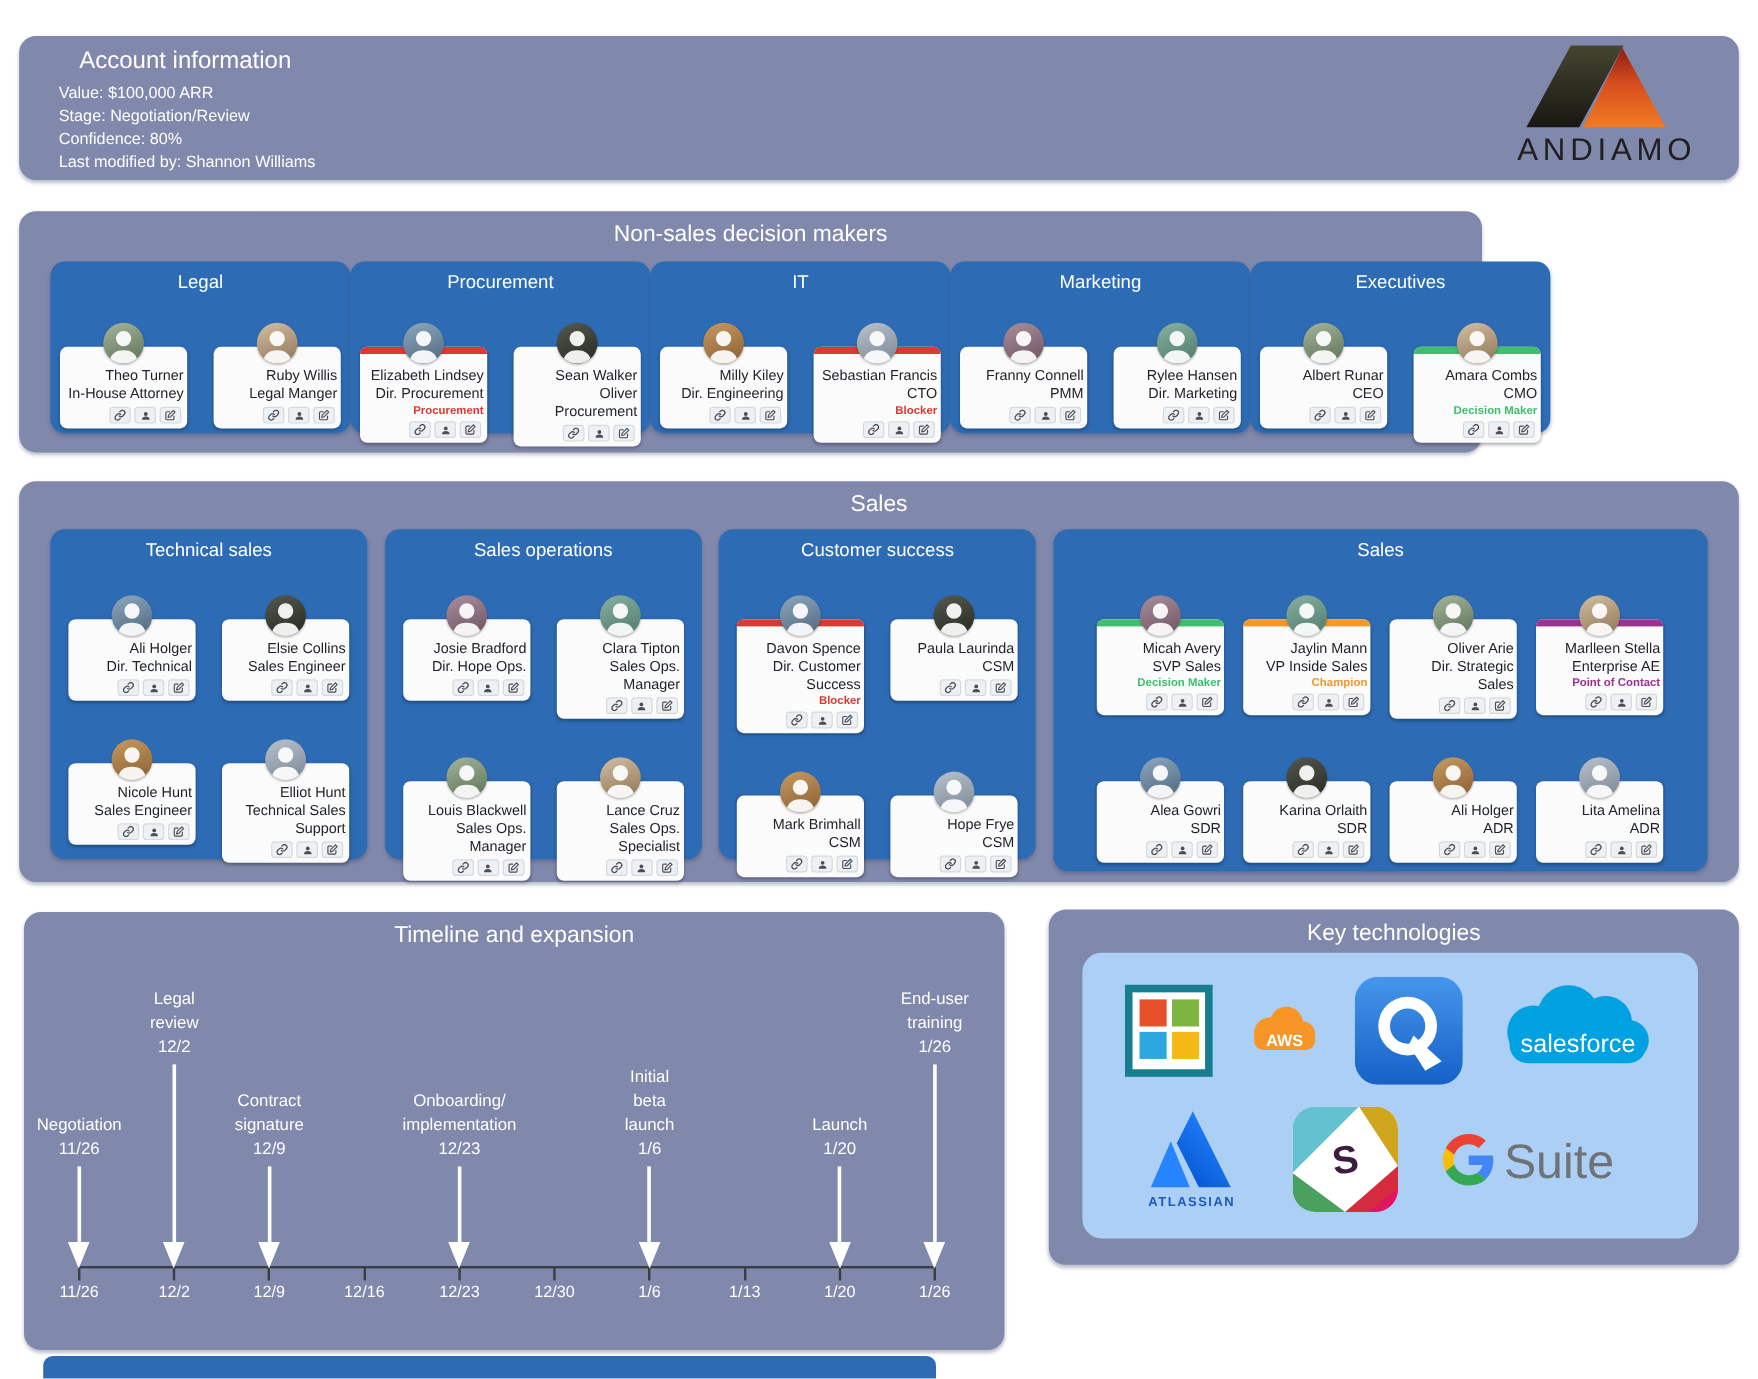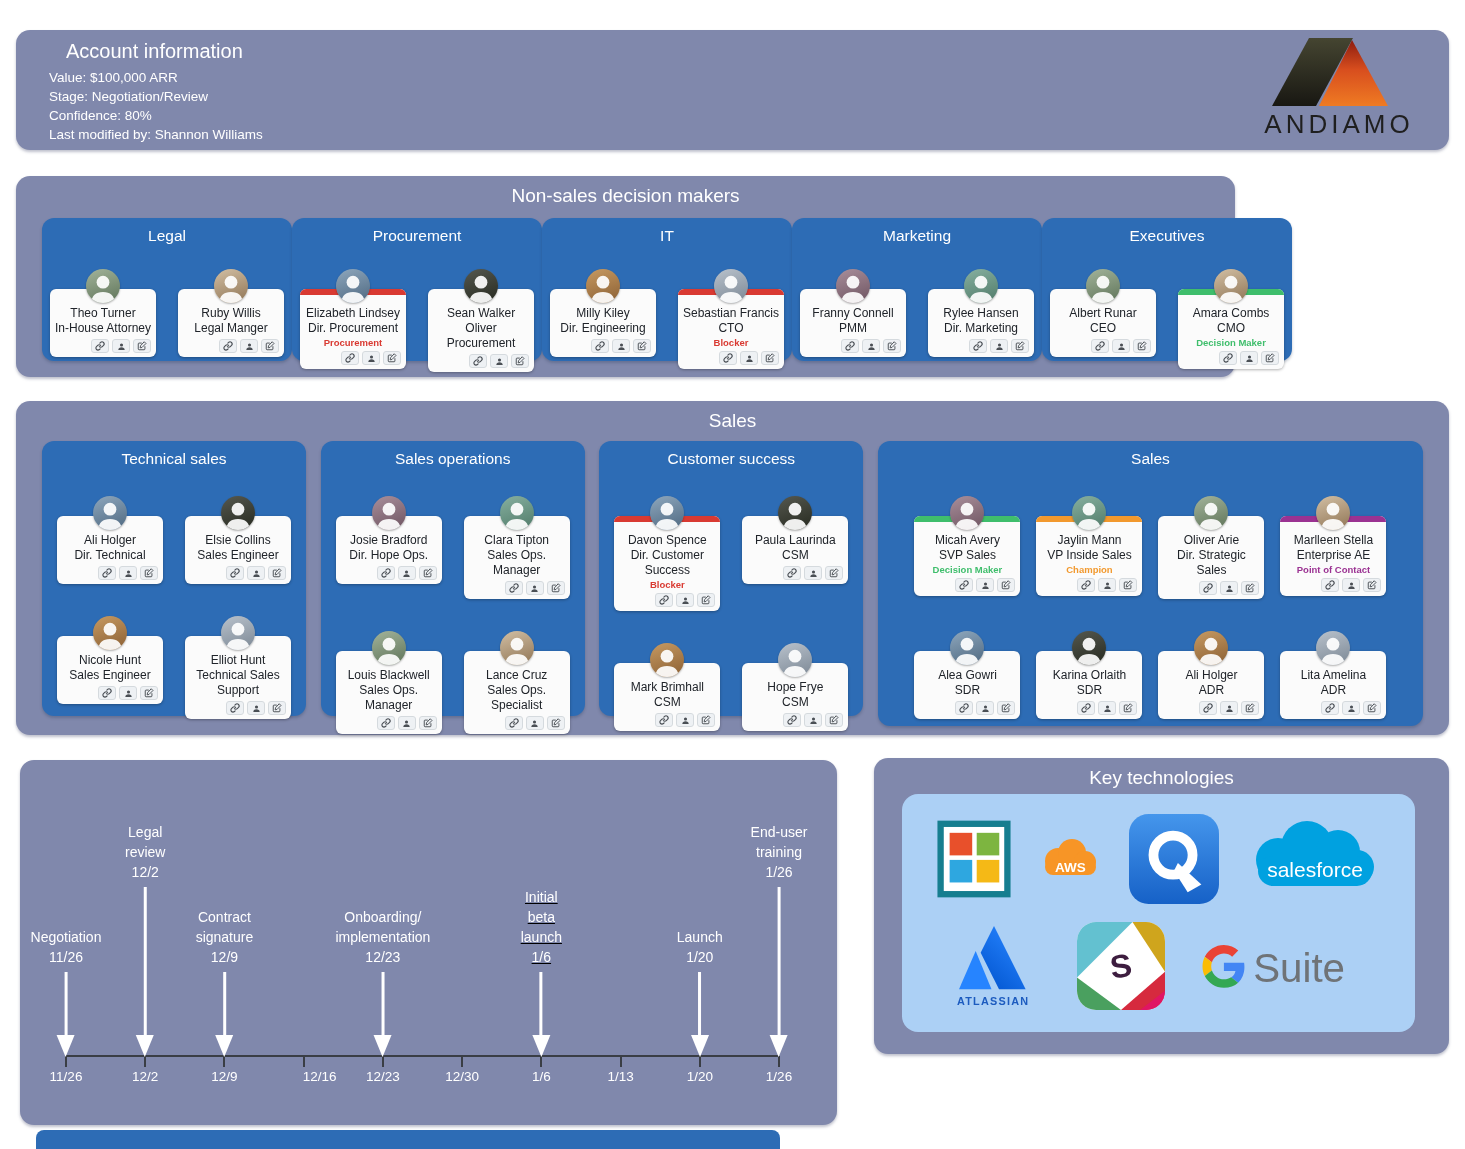--- a/index.html
+++ b/index.html
@@ -32,21 +32,21 @@
   .cols-2{grid-template-columns:repeat(2,106px);}
   .cols-4{grid-template-columns:repeat(4,106px);column-gap:16px;}
   .g-s .cards,.g-sw .cards{margin-top:28px;row-gap:32px;}
 
   
   .pcard{position:relative;display:flex;flex-direction:column;align-items:center;width:106px;}
   .avatar{width:34px;height:34px;border-radius:50%;margin-bottom:-14px;z-index:2;overflow:hidden;
           box-shadow:0 1px 2px rgba(0,0,0,.3);}
   .avatar svg{display:block;width:34px;height:34px;}
   .cardbox{position:relative;width:100%;box-sizing:border-box;background:#fbfbfb;border-radius:6px;
-           box-shadow:0 1px 3px rgba(0,0,0,.3);min-height:58px;padding:17px 3px 4px;text-align:center;overflow:hidden;}
+           box-shadow:0 1px 3px rgba(0,0,0,.3);min-height:58px;padding:17px 3px 4px;text-align:right;overflow:hidden;}
   .cbar{position:absolute;top:0;left:0;right:0;height:6px;background:var(--accent,#d93a32);}
   .pname,.ptitle{font-size:12px;line-height:15px;color:#20242a;}
   .ptag{font-size:9.5px;font-weight:700;color:var(--accent,#d93a32);margin-top:1px;}
   .actions{display:flex;gap:3px;justify-content:flex-end;margin-top:3px;padding-right:2px;}
   .abtn{width:18px;height:14px;background:#eef1f4;border:1px solid #d5dade;border-radius:3px;
         display:flex;align-items:center;justify-content:center;padding:0;cursor:pointer;}
   .abtn svg{display:block;}
 
   
   .p-timeline{left:20px;top:760px;width:817px;height:365px;}
@@ -1306,30 +1306,31 @@
                   </button>
                 </div>
               </div>
             </div>
           </div>
         </div>
       </div>
   </section>
 
   <section class="panel p-timeline">
+    <h2>Timeline and expansion</h2>
     <div class="tl-area" id="tl-area">
         <div class="tl-axis"></div>
         <div class="tl-tick" style="left: 0%;"></div>
         <div class="tl-lab" style="left: 0%;">11/26</div>
         <div class="tl-tick" style="left: 11.1111%;"></div>
         <div class="tl-lab" style="left: 11.1111%;">12/2</div>
         <div class="tl-tick" style="left: 22.2222%;"></div>
         <div class="tl-lab" style="left: 22.2222%;">12/9</div>
         <div class="tl-tick" style="left: 33.3333%;"></div>
-        <div class="tl-lab" style="left: 33.3333%; margin-left: 16px;">12/16</div>
+        <div class="tl-lab" style="left: 33.3333%;">12/16</div>
         <div class="tl-tick" style="left: 44.4444%;"></div>
         <div class="tl-lab" style="left: 44.4444%;">12/23</div>
         <div class="tl-tick" style="left: 55.5556%;"></div>
         <div class="tl-lab" style="left: 55.5556%;">12/30</div>
         <div class="tl-tick" style="left: 66.6667%;"></div>
         <div class="tl-lab" style="left: 66.6667%;">1/6</div>
         <div class="tl-tick" style="left: 77.7778%;"></div>
         <div class="tl-lab" style="left: 77.7778%;">1/13</div>
         <div class="tl-tick" style="left: 88.8889%;"></div>
         <div class="tl-lab" style="left: 88.8889%;">1/20</div>
@@ -1363,21 +1364,21 @@
         </div>
         <div class="ms" style="left: 44.4444%;">
           <div class="ms-lines">
             <div>Onboarding/</div>
             <div>implementation</div>
             <div>12/23</div>
           </div>
           <div class="ms-stem" style="height: 63px;"></div>
           <div class="ms-head"></div>
         </div>
-        <div class="ms" style="left: 66.6667%; text-decoration: underline;">
+        <div class="ms" style="left: 66.6667%;">
           <div class="ms-lines">
             <div>Initial</div>
             <div>beta</div>
             <div>launch</div>
             <div>1/6</div>
           </div>
           <div class="ms-stem" style="height: 63px;"></div>
           <div class="ms-head"></div>
         </div>
         <div class="ms" style="left: 88.8889%;">

